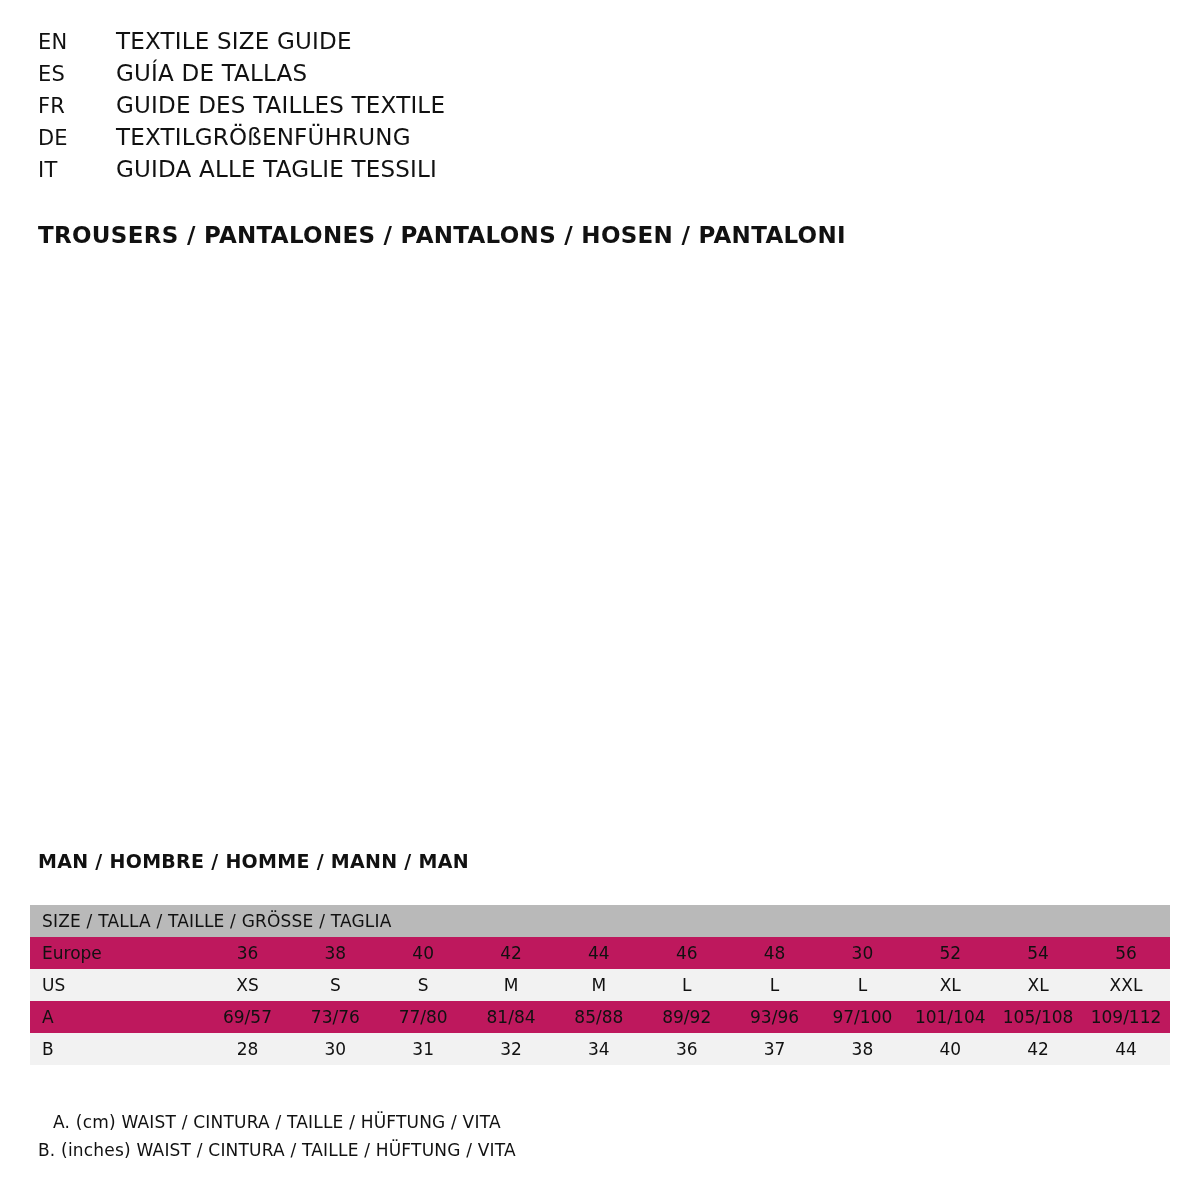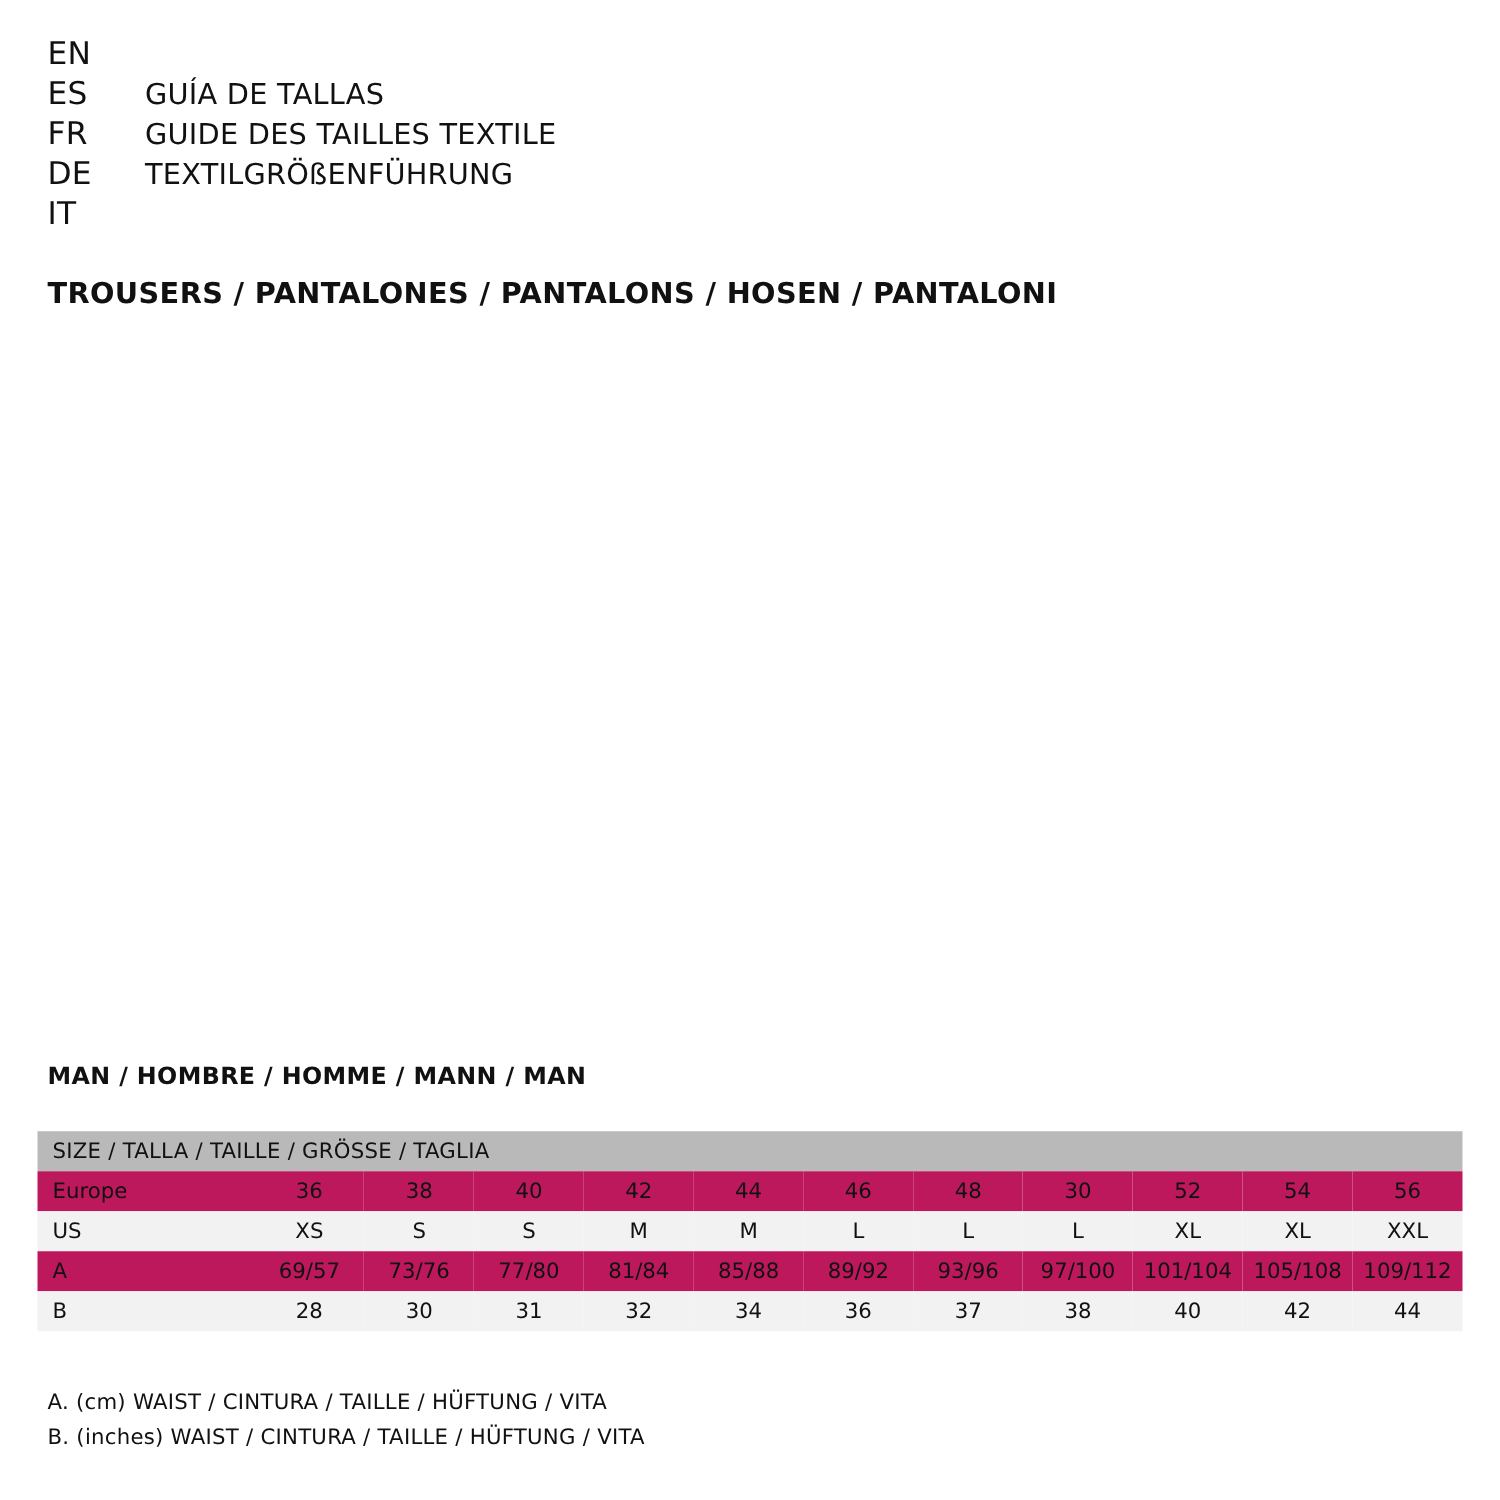--- a/index.html
+++ b/index.html
@@ -31,21 +31,21 @@
   .lang-row {
     display: flex;
     align-items: baseline;
     height: 32px;
     font-size: 23px;
     letter-spacing: 0.2px;
   }
   .lang-code {
     width: 78px;
     flex: 0 0 78px;
-    font-size: 25px;
+    font-size: 21px;
     color: #111;
   }
   .lang-text {
     font-size: 23px;
     color: #111;
   }
   .category-line {
     position: absolute;
     left: 38px;
     top: 222px;
@@ -125,49 +125,52 @@
     width: 82px;
   }
 
   
   .footnotes {
     position: absolute;
     left: 38px;
     top: 1112px;
     font-size: 17px;
     color: #111;
+    text-align: center;
   }
   .footnotes div {
     height: 28px;
     letter-spacing: 0.2px;
   }
 </style>
 </head>
 <body>
 
 <div class="page">
 
   <div class="lang-block">
     <div class="lang-row">
       <span class="lang-code">EN</span>
+      <span class="lang-text">TEXTILE SIZE GUIDE</span>
     </div>
     <div class="lang-row">
       <span class="lang-code">ES</span>
       <span class="lang-text">GUÍA DE TALLAS</span>
     </div>
     <div class="lang-row">
       <span class="lang-code">FR</span>
       <span class="lang-text">GUIDE DES TAILLES TEXTILE</span>
     </div>
     <div class="lang-row">
       <span class="lang-code">DE</span>
       <span class="lang-text">TEXTILGRÖßENFÜHRUNG</span>
     </div>
     <div class="lang-row">
       <span class="lang-code">IT</span>
+      <span class="lang-text">GUIDA ALLE TAGLIE TESSILI</span>
     </div>
   </div>
 
   <div class="category-line">TROUSERS / PANTALONES / PANTALONS / HOSEN / PANTALONI</div>
 
 
   <div class="gender-line">MAN / HOMBRE / HOMME / MANN / MAN</div>
 
   <table class="size-table">
     <tbody>

